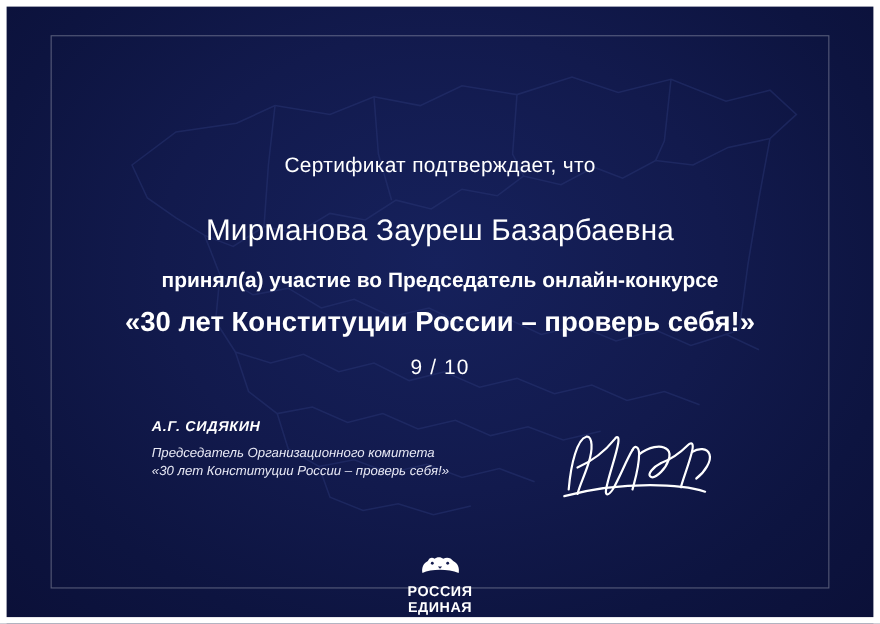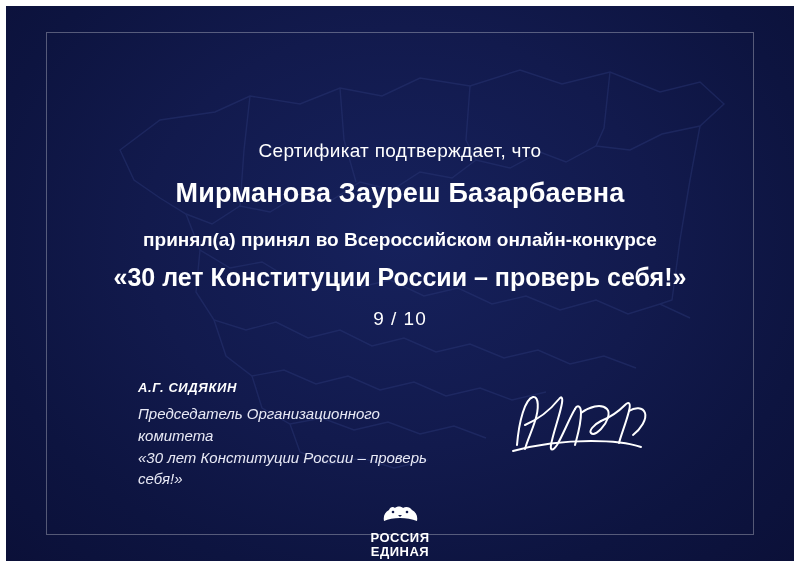--- a/index.html
+++ b/index.html
@@ -54,24 +54,24 @@
 
   .line-confirms {
     margin-top: 140px;
     color: #ffffff;
     font-size: 19px;
     letter-spacing: 0.3px;
     text-align: center;
   }
 
   .recipient-name {
-    margin-top: 16px;
+    margin-top: 32px;
     color: #ffffff;
     font-size: 27px;
-    font-weight: bold;
+    font-weight: normal;
     letter-spacing: 0.2px;
     text-align: left;
   }
 
   .line-participated {
     margin-top: 20px;
     color: #ffffff;
     font-size: 19px;
     font-weight: bold;
     text-align: center;
@@ -102,21 +102,21 @@
     color: #ffffff;
     font-style: italic;
   }
   .signer-name {
     font-size: 13px;
     font-weight: bold;
     letter-spacing: 0.6px;
     margin-bottom: 8px;
   }
   .signer-role {
-    font-size: 15px;
+    font-size: 12px;
     line-height: 1.45;
     color: #e8e9f5;
   }
 
   .signature-mark {
     position: absolute;
     left: 505px;
     top: 385px;
     width: 150px;
     height: 75px;
@@ -192,21 +192,21 @@
       <path d="M250 96 L244 150 L240 206"></path>
       <path d="M700 126 L690 180 L680 240 L672 300 L660 304"></path>
     </g>
   </svg>
 
   <div class="inner-border"></div>
 
   <div class="content">
     <div class="line-confirms">Сертификат подтверждает, что</div>
     <div class="recipient-name">Мирманова Зауреш Базарбаевна</div>
-    <div class="line-participated">принял(а) принял во Всероссийском онлайн-конкурсе</div>
+    <div class="line-participated">принял(а) участие во Председатель онлайн-конкурсе</div>
     <div class="contest-title">«30 лет Конституции России – проверь себя!»</div>
     <div class="score">9 / 10</div>
   </div>
 
   <div class="signature-block">
     <div class="signer-name">А.Г. СИДЯКИН</div>
     <div class="signer-role">
       <div>Председатель Организационного комитета</div>
       <div>«30 лет Конституции России – проверь себя!»</div>
     </div>

